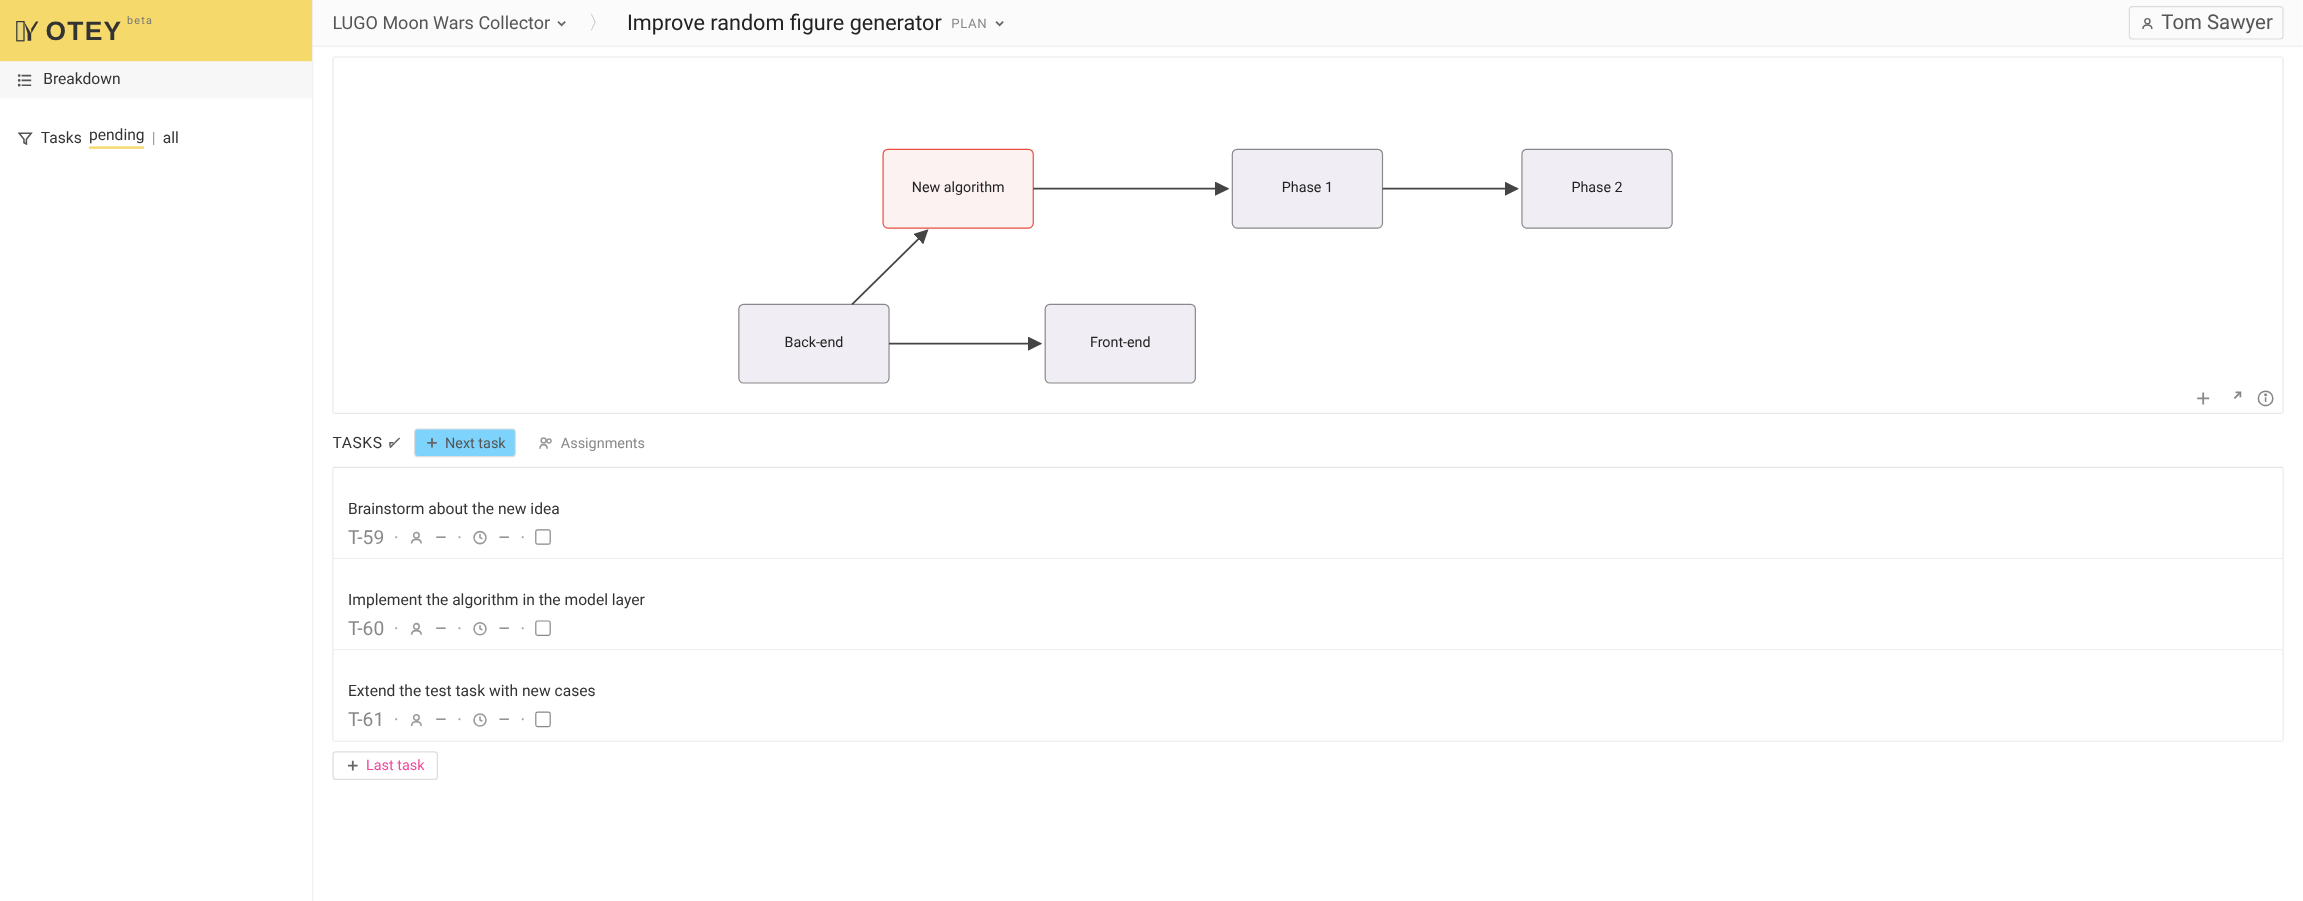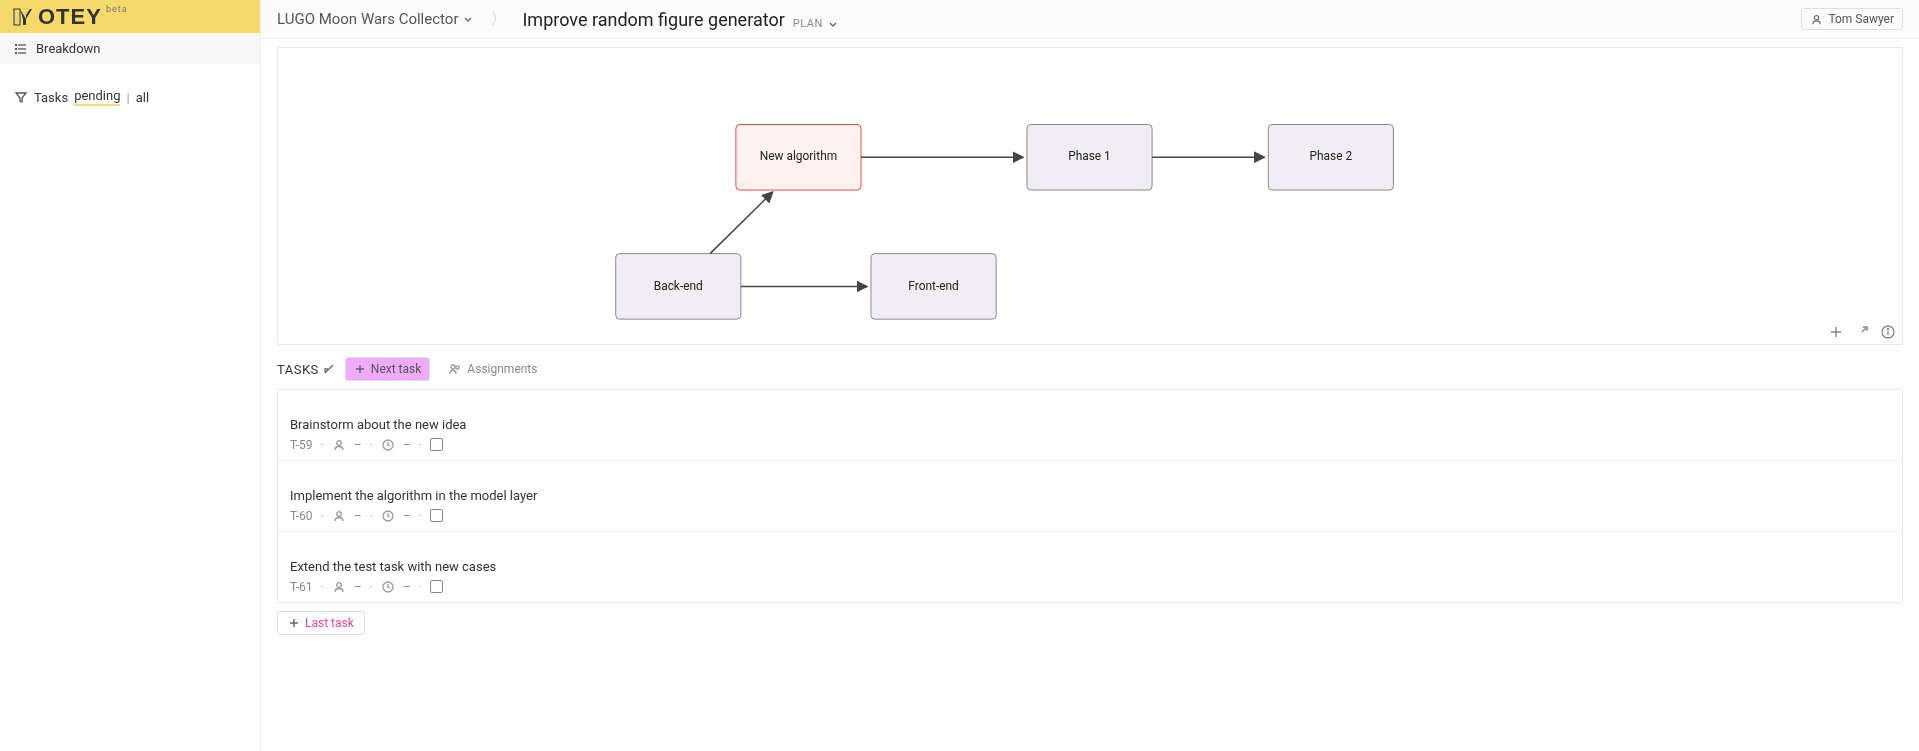--- a/index.html
+++ b/index.html
@@ -12,21 +12,21 @@
     }
     .app { display: flex; height: 751px; }
     .sidebar {
       width: 261px;
       background: #fff;
       border-right: 1px solid #eee;
       flex-shrink: 0;
     }
     .logo-bar {
       background: #f5d96b;
-      height: 33px;
+      height: 51px;
       display: flex;
       align-items: center;
       padding: 0 12px;
       position: relative;
     }
     .logo {
       font-size: 22px;
       font-weight: 700;
       letter-spacing: 1px;
       display: flex;
@@ -86,37 +86,37 @@
       gap: 16px;
       flex: 1;
     }
     .breadcrumb-item {
       font-size: 15px;
       color: #555;
       display: flex;
       align-items: center;
       gap: 4px;
     }
-    .breadcrumb-item.current { font-size: 18px; color: #222; align-items: flex-end; }
+    .breadcrumb-item.current { font-size: 18px; color: #222; }
     .breadcrumb-item.current .plan-badge {
       font-size: 11px;
       color: #888;
       margin-left: 4px;
       letter-spacing: 0.5px;
     }
     .chevron-icon { display:inline-flex; }
     .breadcrumb-sep { color: #bbb; font-size: 16px; }
     .user-chip {
       display: flex;
       align-items: center;
       gap: 5px;
       border: 1px solid #ddd;
       border-radius: 3px;
       padding: 3px 8px;
-      font-size: 12px;
+      font-size: 17px;
       color: #555;
       cursor: pointer;
     }
     .canvas-wrap {
       border: 1px solid #e8e8e8;
       margin: 8px 16px 0 16px;
       background: #fff;
       position: relative;
       height: 298px;
       border-radius: 2px;
@@ -160,36 +160,36 @@
     .btn {
       display: inline-flex;
       align-items: center;
       gap: 5px;
       border: 1px solid #ddd;
       border-radius: 3px;
       padding: 4px 8px;
       font-size: 12px;
       color: #555;
       cursor: pointer;
-      background: #f0abfc;
+      background: #7dd3fc;
     }
     .btn.ghost { border: none; color: #888; background: transparent; }
     .task-list { border: 1px solid #e5e5e5; border-radius: 2px; }
     .task-row {
       border-bottom: 1px solid #eee;
       padding: 8px 12px;
       background: #fff;
     }
     .task-row:last-child { border-bottom: none; }
     .task-title { font-size: 13px; color: #333; margin-bottom: 6px; margin-top: 19px; }
     .task-meta {
       display: flex;
-      align-items: flex-start;
+      align-items: center;
       gap: 8px;
-      font-size: 12px;
+      font-size: 16px;
       color: #888;
     }
     .task-meta .dot { color: #aaa; }
     .task-meta .icon { width:14px; height:14px; display:inline-flex; }
     .checkbox { width:13px; height:13px; border:1.5px solid #888; border-radius:2px; display:inline-block; }
     .last-task-btn {
       margin-top: 8px;
       display: inline-flex;
       align-items: center;
       gap: 5px;

